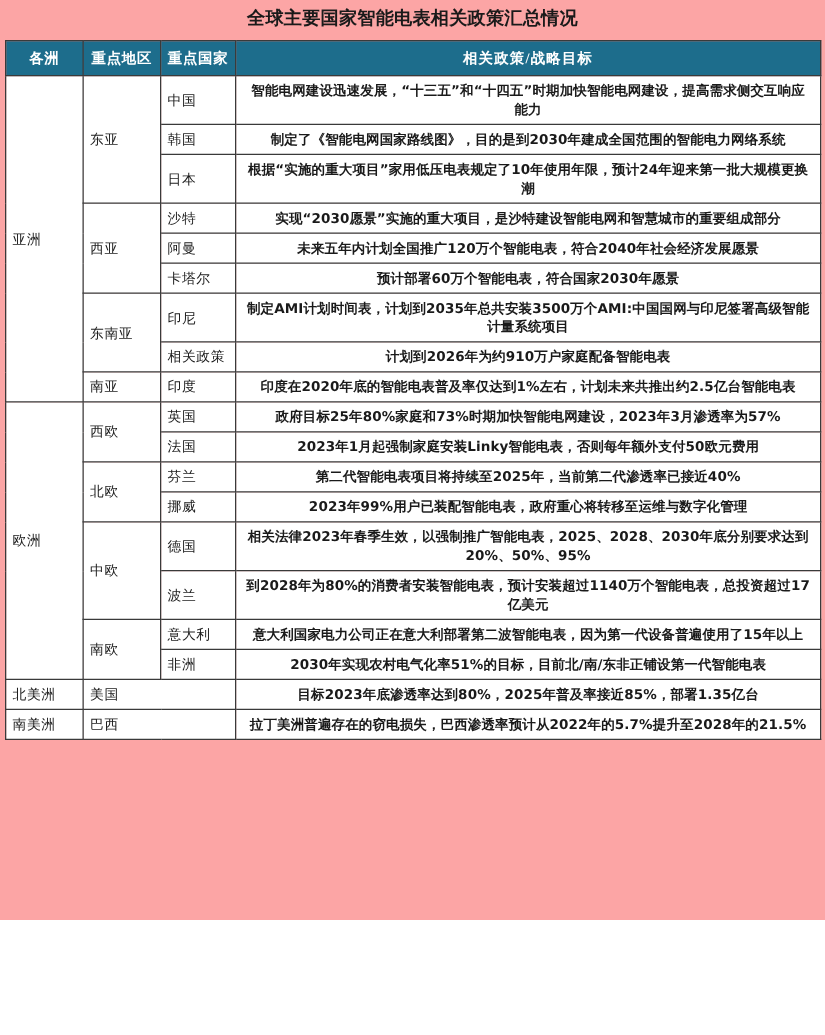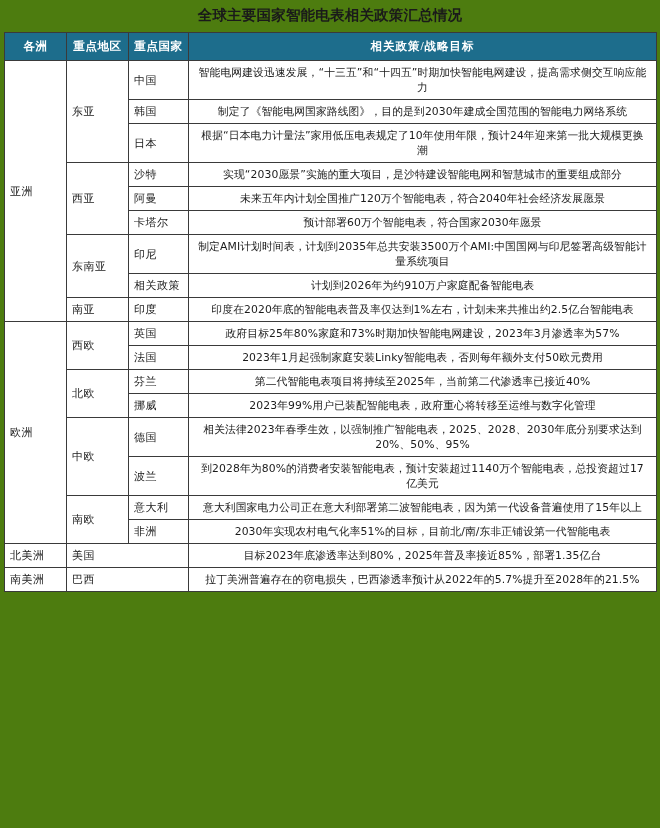--- a/index.html
+++ b/index.html
@@ -9,24 +9,24 @@
   }
   body {
     width: 660px;
     height: 828px;
     font-family: "DejaVu Sans", "Liberation Sans", sans-serif;
     color: #1a1a1a;
     -webkit-font-smoothing: antialiased;
   }
   .page {
     width: 660px;
-    height: 828px;
+    height: 736px;
     position: relative;
     box-sizing: border-box;
-    background: #4d7c0f;
+    background: #fca5a5;
     overflow: hidden;
   }
   .title {
     text-align: center;
     font-size: 14.5px;
     font-weight: bold;
     color: #1a1a1a;
     letter-spacing: 0.2px;
     padding: 6px 0 8px 0;
     line-height: 18px;
@@ -72,20 +72,21 @@
   td.cell-continent,
   td.cell-region,
   td.cell-country {
     font-size: 11px;
     letter-spacing: 0.5px;
   }
   td.cell-policy {
     text-align: center;
     padding: 4px 8px;
     letter-spacing: 0.1px;
+    font-weight: bold;
   }
   col.c1 { width: 62px; }
   col.c2 { width: 62px; }
   col.c3 { width: 60px; }
   col.c4 { width: 468px; }
 </style>
 </head>
 <body>
 
 <div class="page">
@@ -114,21 +115,21 @@
             <td class="cell-region" rowspan="3">东亚</td>
             <td class="cell-country">中国</td>
             <td class="cell-policy">智能电网建设迅速发展，“十三五”和“十四五”时期加快智能电网建设，提高需求侧交互响应能力</td>
           </tr>
           <tr>
             <td class="cell-country">韩国</td>
             <td class="cell-policy">制定了《智能电网国家路线图》，目的是到2030年建成全国范围的智能电力网络系统</td>
           </tr>
           <tr>
             <td class="cell-country">日本</td>
-            <td class="cell-policy">根据“日本电力计量法”家用低压电表规定了10年使用年限，预计24年迎来第一批大规模更换潮</td>
+            <td class="cell-policy">根据“实施的重大项目”家用低压电表规定了10年使用年限，预计24年迎来第一批大规模更换潮</td>
           </tr>
           <tr>
             <td class="cell-region" rowspan="3">西亚</td>
             <td class="cell-country">沙特</td>
             <td class="cell-policy">实现“2030愿景”实施的重大项目，是沙特建设智能电网和智慧城市的重要组成部分</td>
           </tr>
           <tr>
             <td class="cell-country">阿曼</td>
             <td class="cell-policy">未来五年内计划全国推广120万个智能电表，符合2040年社会经济发展愿景</td>
           </tr>

